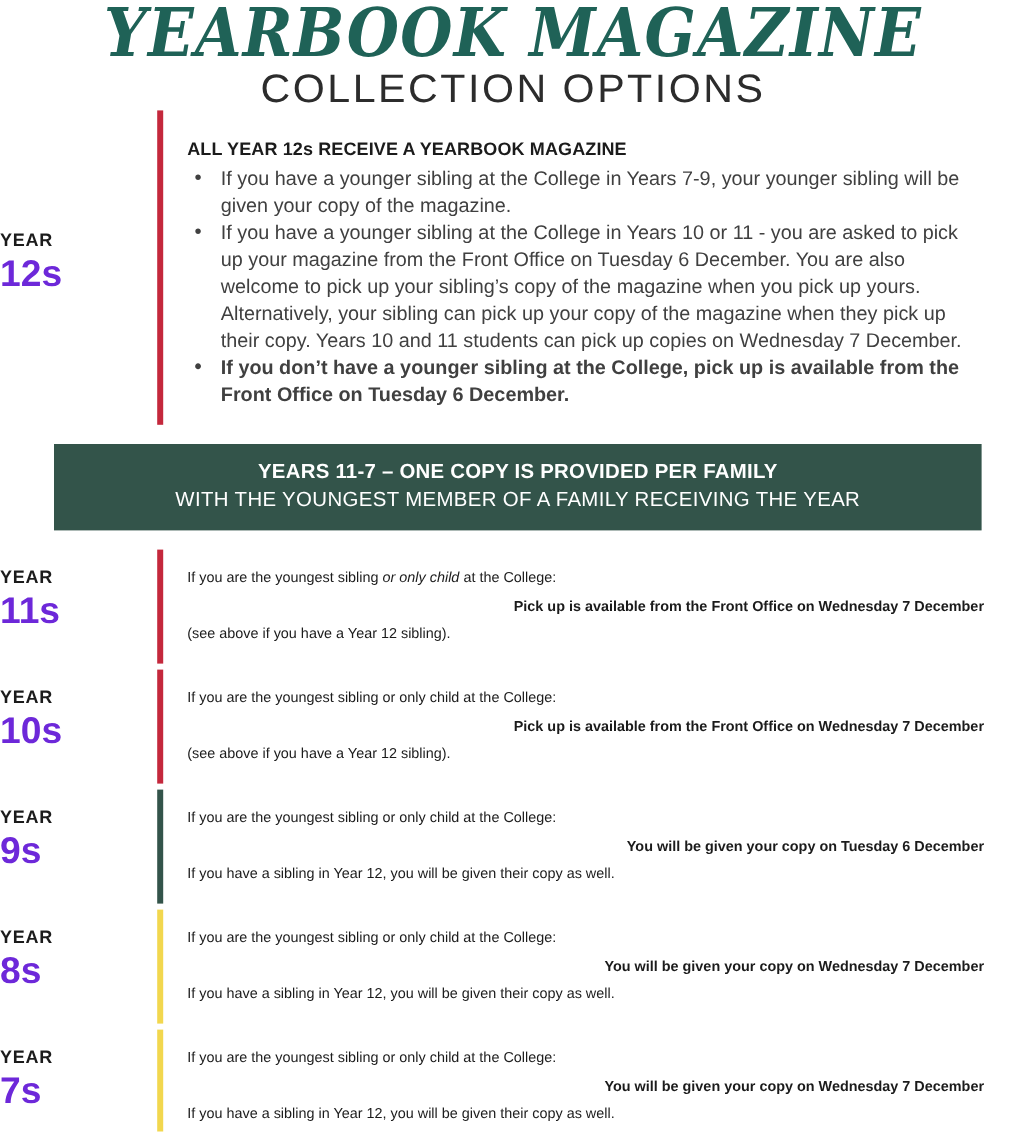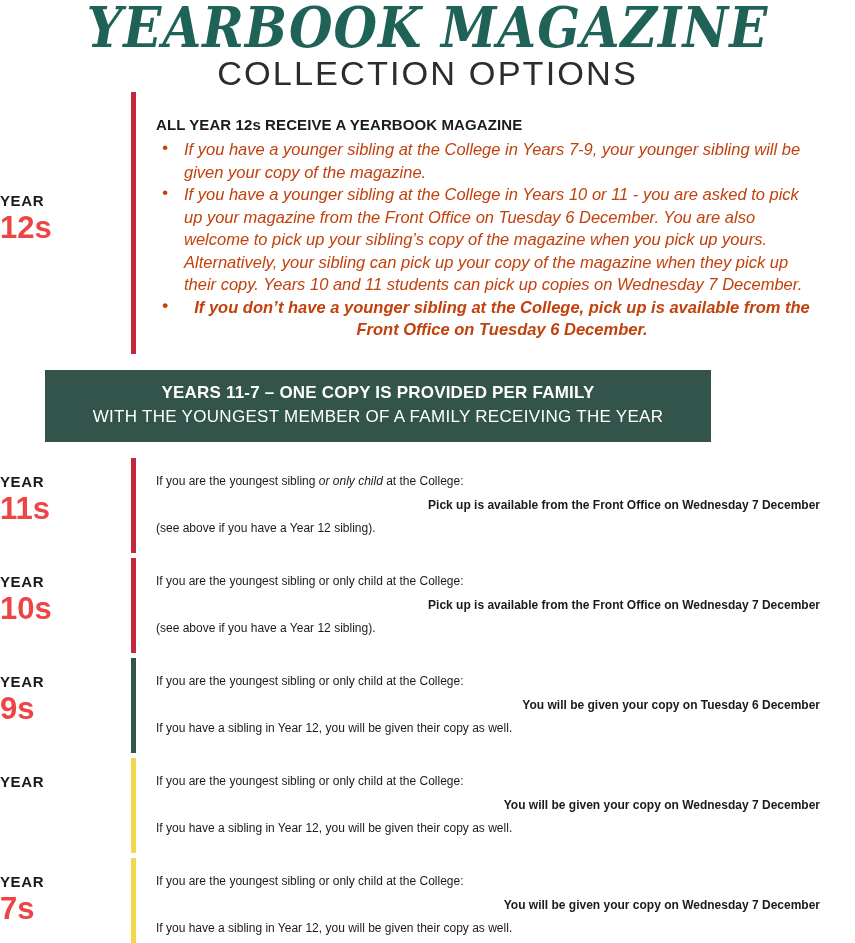--- a/index.html
+++ b/index.html
@@ -64,21 +64,21 @@
     font-size: 15px;
     font-weight: bold;
     letter-spacing: 0.6px;
     color: #1b1b1b;
     line-height: 18px;
   }
   .year-num {
     font-size: 31px;
     font-weight: bold;
     letter-spacing: 0px;
-    color: #ef4444;
+    color: #6d28d9;
     line-height: 34px;
     margin-top: 1px;
   }
   .bar {
     width: 5px;
     flex: 0 0 5px;
     border-radius: 0;
   }
   .row-body {
     flex: 1 1 auto;
@@ -105,45 +105,43 @@
     list-style: none;
     margin: 0;
     padding: 0;
   }
   ul.bullets li {
     position: relative;
     padding-left: 28px;
     font-size: 16.5px;
     line-height: 22.5px;
     margin-bottom: 0px;
-    color: #c2410c;
-    font-style: italic;
+    color: #404040;
   }
   ul.bullets li:before {
     content: "\2022";
     position: absolute;
     left: 6px;
     top: -1px;
     font-size: 17px;
     line-height: 22.5px;
   }
   ul.bullets li.strong {
     font-weight: bold;
-    text-align: center;
   }
 
   
   .banner {
     margin: 8px 45px 0 45px;
     background: #33544a;
     color: #ffffff;
     text-align: center;
     padding: 12px 10px 14px 10px;
     box-sizing: border-box;
-    width: 666px;
+    width: 773px;
   }
   .banner-line1 {
     font-size: 17px;
     font-weight: bold;
     letter-spacing: 0.2px;
     line-height: 22px;
   }
   .banner-line2 {
     font-size: 17px;
     font-weight: normal;
@@ -231,20 +229,21 @@
   <div class="row-body">
     <div class="ln">If you are the youngest sibling or only child at the College:</div>
     <div class="ln b">You will be given your copy on Tuesday 6 December</div>
     <div class="ln">If you have a sibling in Year 12, you will be given their copy as well.</div>
   </div>
 </div>
 
 <div class="row r-std">
   <div class="row-year">
     <div class="year-word">YEAR</div>
+    <div class="year-num">8s</div>
   </div>
   <div class="bar" style="background: rgb(242, 215, 78);"></div>
   <div class="row-body">
     <div class="ln">If you are the youngest sibling or only child at the College:</div>
     <div class="ln b">You will be given your copy on Wednesday 7 December</div>
     <div class="ln">If you have a sibling in Year 12, you will be given their copy as well.</div>
   </div>
 </div>
 
 <div class="row r-std">

